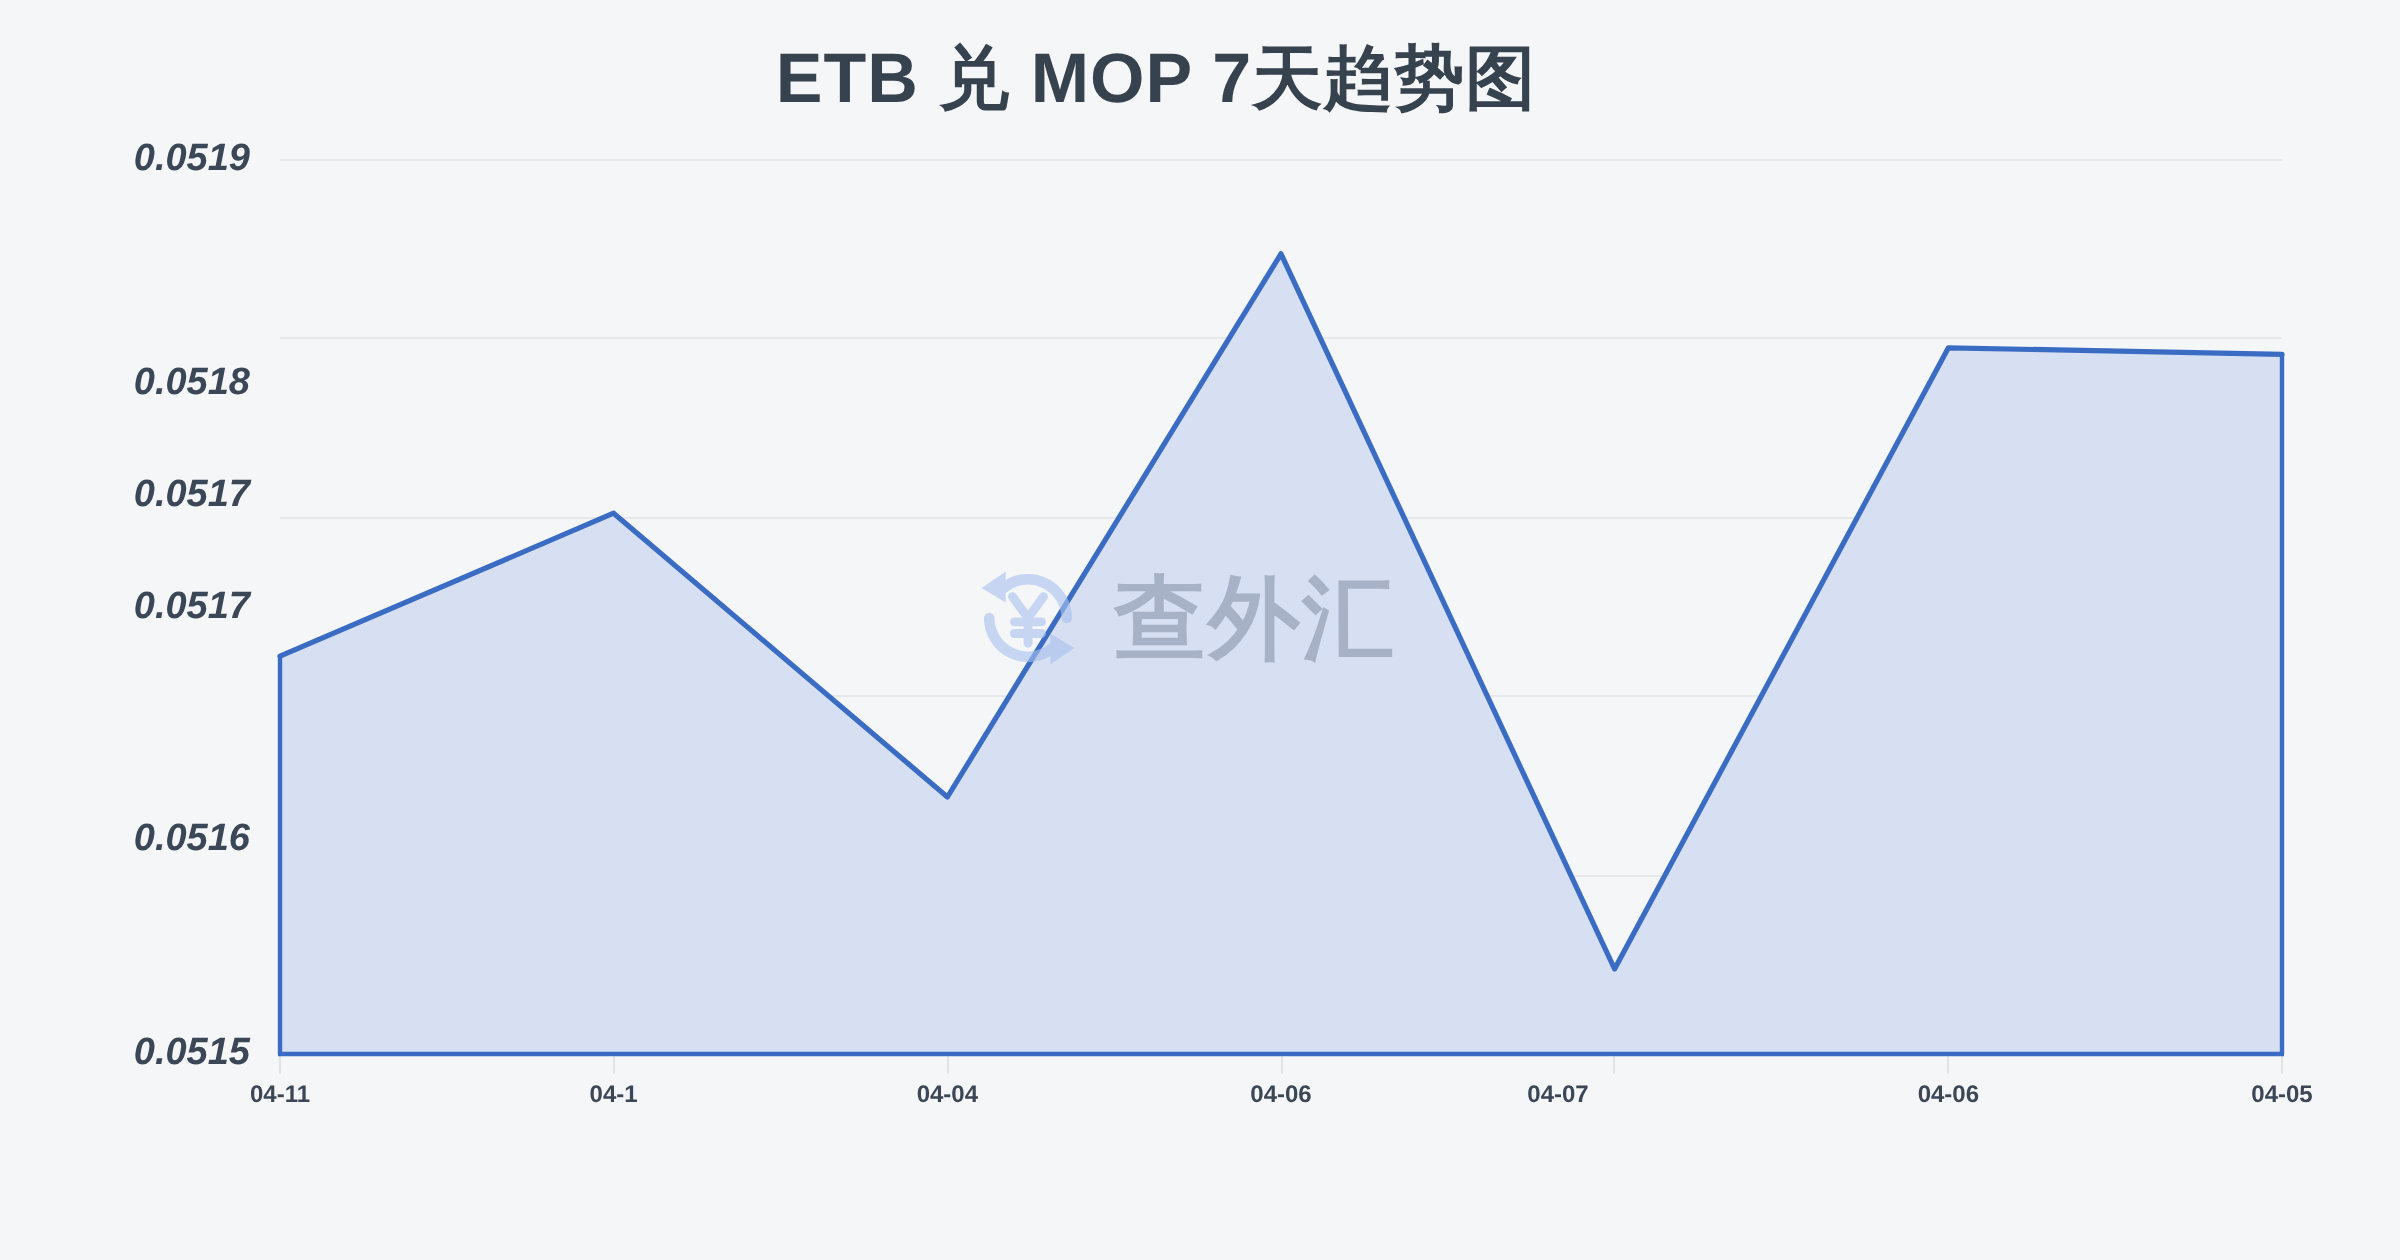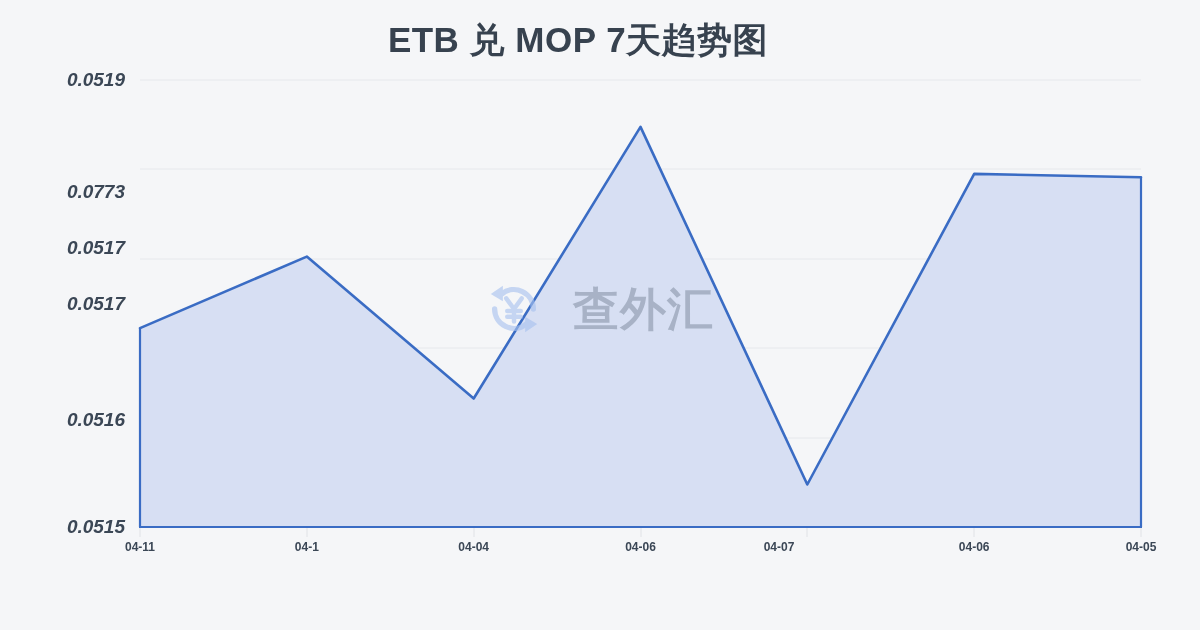--- a/index.html
+++ b/index.html
@@ -64,21 +64,21 @@
     transform: translateX(-50%);
     white-space: nowrap;
     top: 540px;
   }
   #watermark {
     position: absolute;
     left: 483px;
     top: 278px;
     display: flex;
     align-items: center;
-    gap: 28px;
+    gap: 12px;
     opacity: 0.62;
     pointer-events: none;
   }
   #watermark-text {
     font-size: 46px;
     font-weight: bold;
     color: #8c98ab;
     letter-spacing: 1px;
     line-height: 52px;
     white-space: nowrap;
@@ -112,21 +112,21 @@
     </g>
     <polygon id="area-fill" points="140.0,328.1 306.8,256.6 473.7,398.5 640.5,126.9 807.3,484.5 974.2,173.9 1141.0,177.2 1141,527 140,527" fill="#d7dff3"></polygon>
     <polyline id="line-path" points="140.0,328.1 306.8,256.6 473.7,398.5 640.5,126.9 807.3,484.5 974.2,173.9 1141.0,177.2" fill="none" stroke="#3a6cc4" stroke-width="2.6" stroke-linejoin="round" stroke-linecap="round"></polyline>
     <line x1="140" y1="328.1" x2="140" y2="527" stroke="#3a6cc4" stroke-width="2.2"></line>
     <line x1="1141" y1="177.2" x2="1141" y2="527" stroke="#3a6cc4" stroke-width="2.2"></line>
     <line x1="139" y1="527" x2="1142" y2="527" stroke="#3a6cc4" stroke-width="2.2"></line>
   </svg>
 
   <div id="y-axis-labels">
     <div class="y-tick-label" style="top:80px">0.0519</div>
-    <div class="y-tick-label" style="top: 191.8px;">0.0773</div>
+    <div class="y-tick-label" style="top: 191.8px;">0.0518</div>
     <div class="y-tick-label" style="top: 247.6px;">0.0517</div>
     <div class="y-tick-label" style="top: 303.5px;">0.0517</div>
     <div class="y-tick-label" style="top: 420px;">0.0516</div>
     <div class="y-tick-label" style="top:527px">0.0515</div>
   </div>
 
   <div>
     <div class="x-tick-label" style="left:140px">04-11</div>
     <div class="x-tick-label" style="left: 306.8px;">04-1</div>
     <div class="x-tick-label" style="left: 473.7px;">04-04</div>

